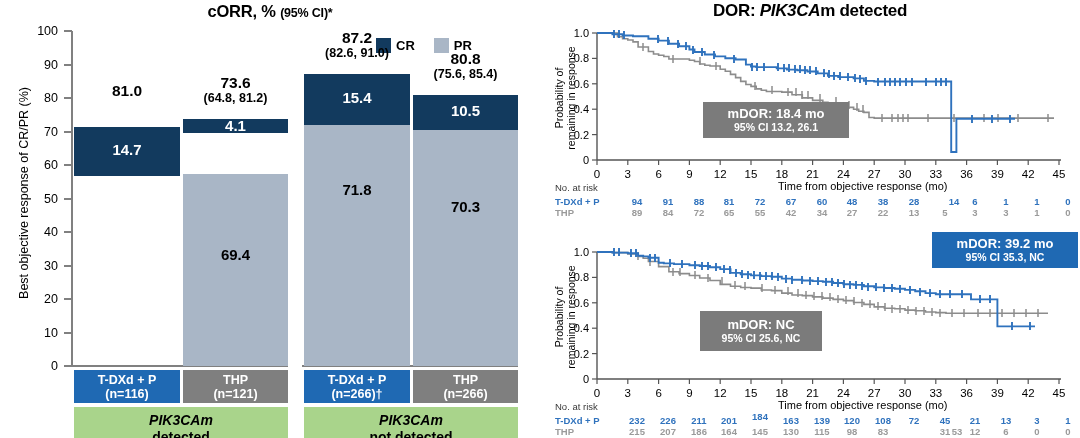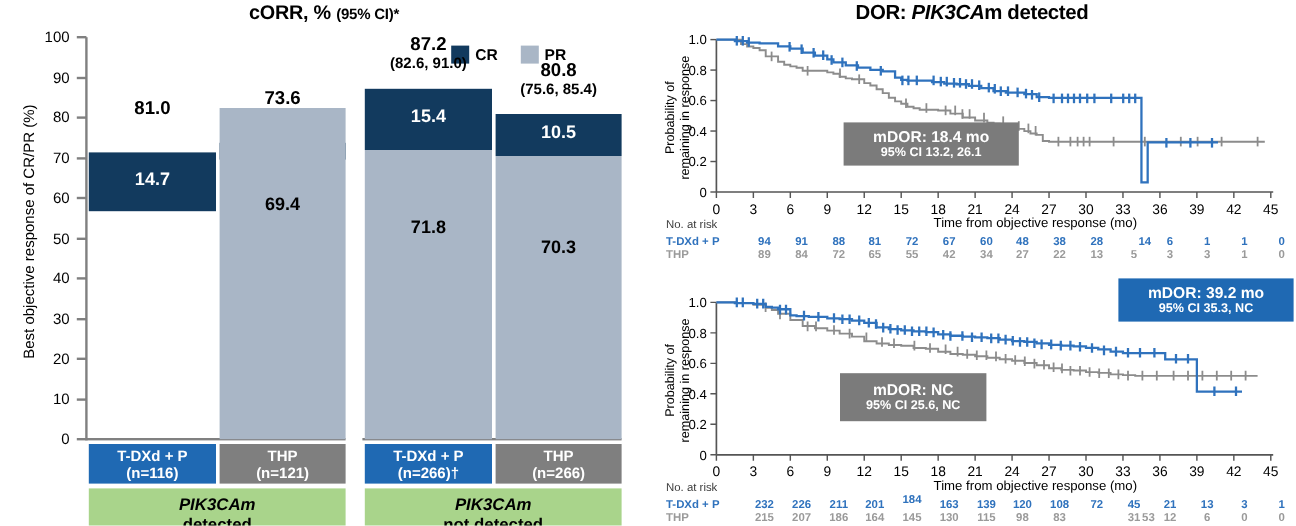--- a/index.html
+++ b/index.html
@@ -147,21 +147,21 @@
     </div>
 
     <div class="bar" style="left:183px;width:105px;height:247px;top:119px;">
       <div class="bar-top" style="top:-44px;">
         <span class="big">73.6</span>
         <span class="ci">(64.8, 81.2)</span>
       </div>
       <div class="seg-cr" style="top:0;height:14px;">
         <div class="seg-val" style="top:-2px;">4.1</div>
       </div>
-      <div class="seg-pr" style="height:276px;">
+      <div class="seg-pr" style="height:192px;">
         <div class="seg-val dark" style="top:72px;">69.4</div>
       </div>
     </div>
 
     <div class="bar" style="left:304px;width:106px;height:292px;top:74px;">
       <div class="bar-top" style="top:-44px;">
         <span class="big">87.2</span>
         <span class="ci">(82.6, 91.0)</span>
       </div>
       <div class="seg-cr" style="top:0;height:51px;">

